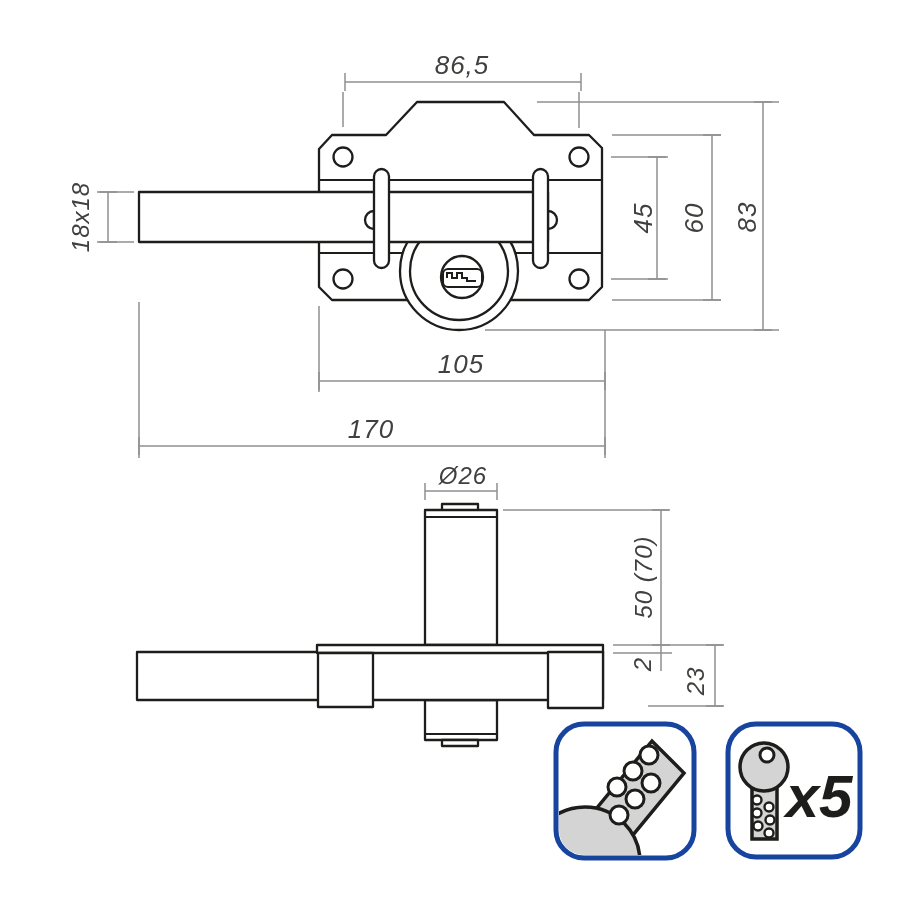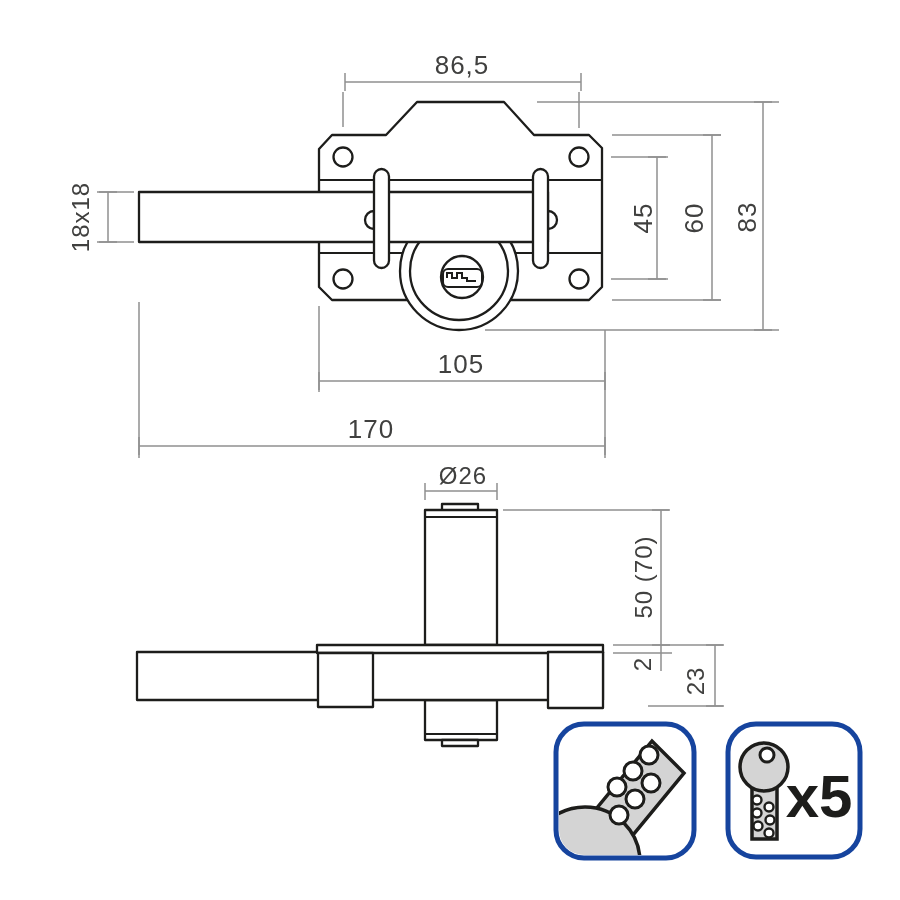--- a/index.html
+++ b/index.html
@@ -1,17 +1,17 @@
 <!DOCTYPE html>
 <html><head>
 <meta charset="utf-8">
 <style>
   html,body{margin:0;padding:0;background:#fff;}
   .stage{position:relative;width:900px;height:900px;background:#fff;overflow:hidden;
-         font-family:"Liberation Sans", sans-serif;}
+         font-family:"Liberation Sans", sans-serif;font-style:italic;}
   svg{display:block}
   .obj{fill:#ffffff;stroke:#1d1d1b;stroke-width:2.3;stroke-linejoin:round;}
   .obj-thin{fill:none;stroke:#1d1d1b;stroke-width:2;}
   .dim{stroke:#8f8f8f;stroke-width:1.5;fill:none;}
   .dimtxt{fill:#40403f;font-size:26px;letter-spacing:1px;}
   .dimtxt-sm{fill:#40403f;font-size:24px;letter-spacing:1px;}
   .keypart{stroke:#1d1d1b;stroke-width:3.5;}
   .dimple{fill:#ffffff;stroke:#1d1d1b;stroke-width:3;}
   .dimple-sm{fill:#ffffff;stroke:#1d1d1b;stroke-width:2.4;}
   .badge{fill:#ffffff;stroke-width:5;}

